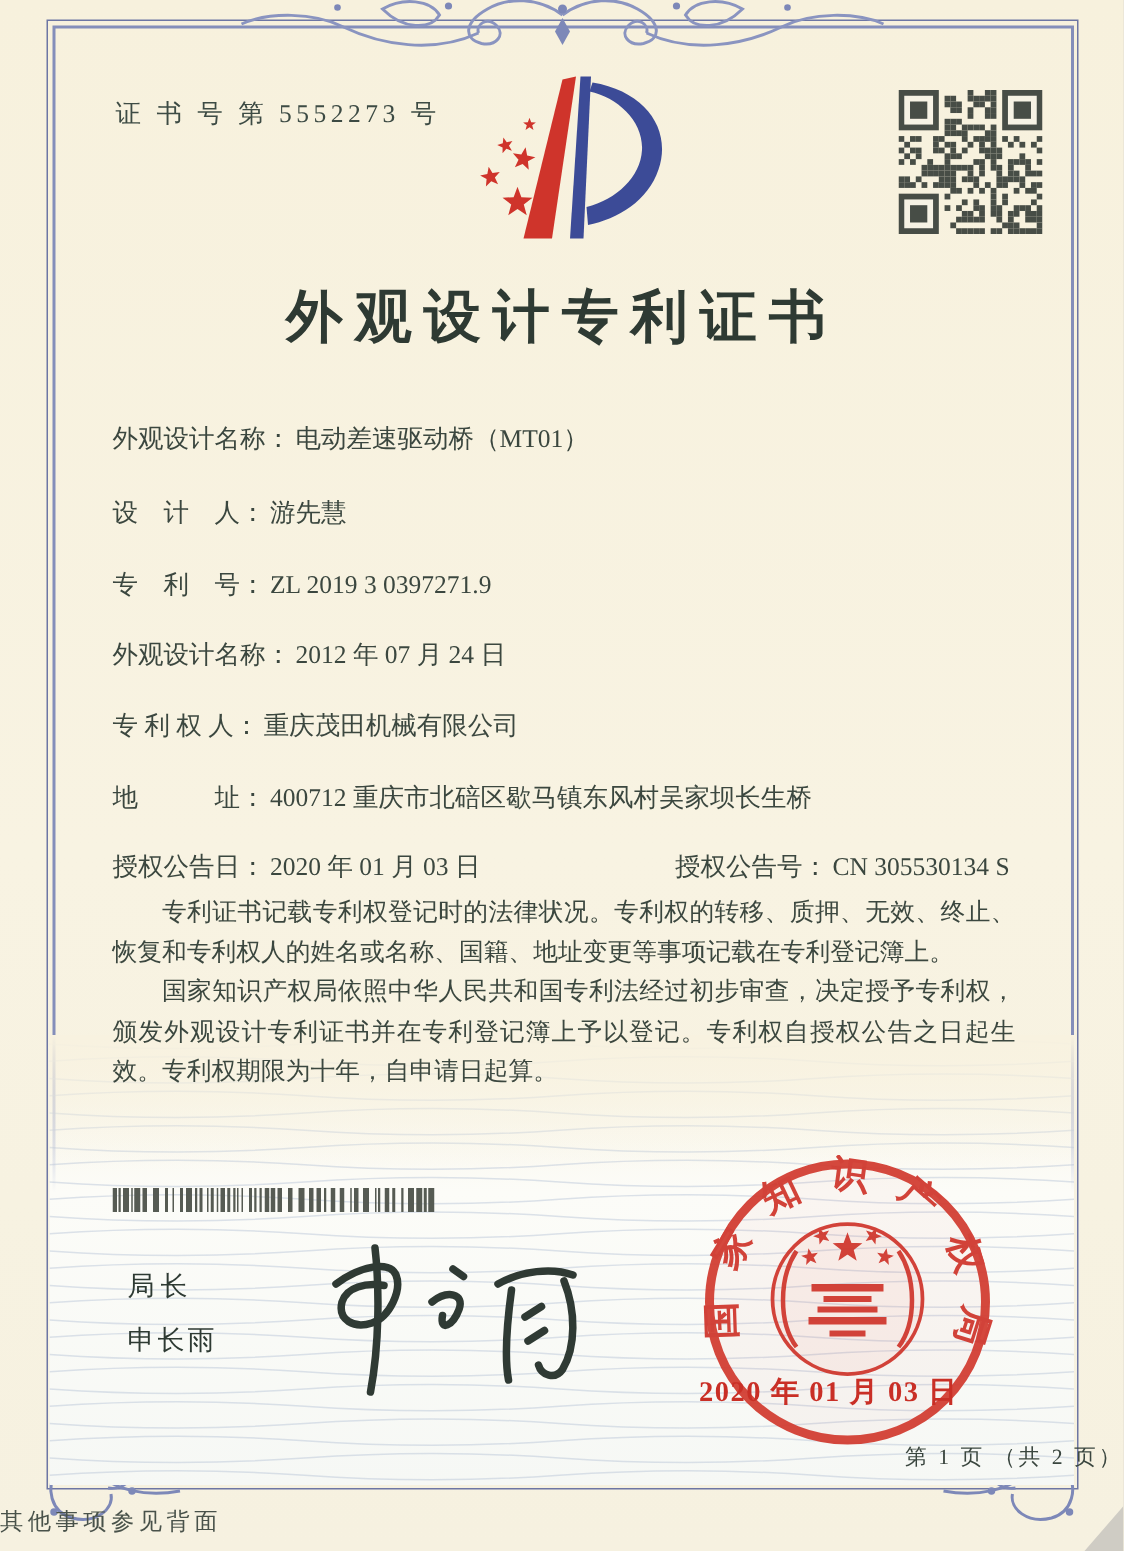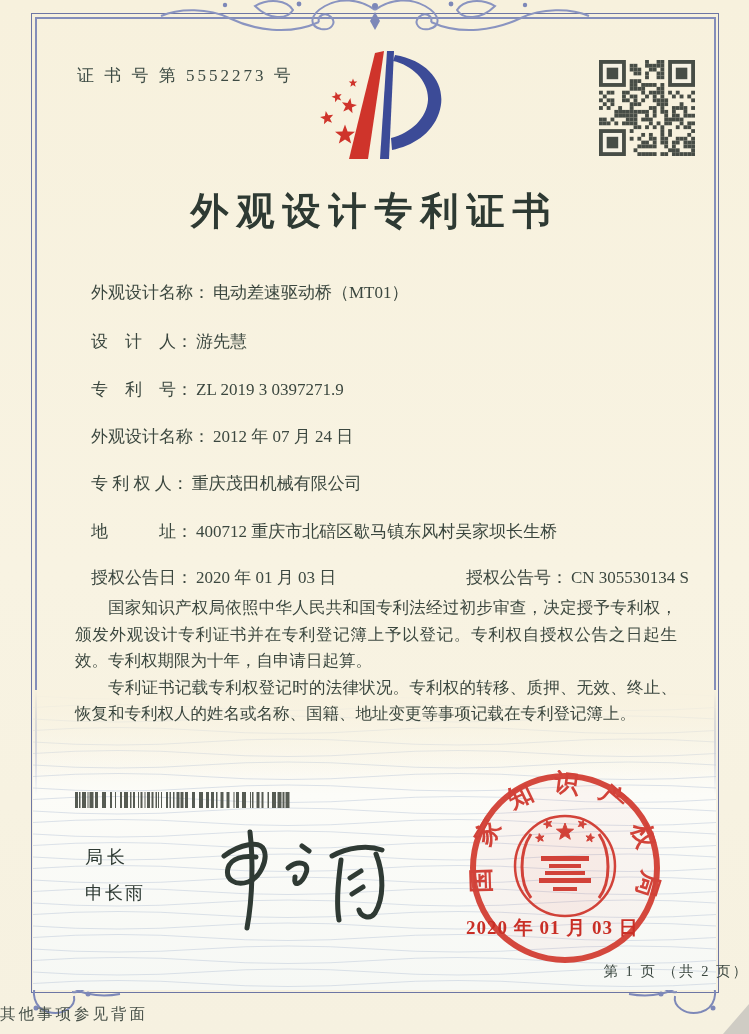--- a/index.html
+++ b/index.html
@@ -34,21 +34,21 @@
   }
   .cert-no{
     position:absolute; left:77px; top:64px; font-size:17px; letter-spacing:3px; color:#3d4b44;
   }
   .logo{position:absolute; left:295px; top:45px; width:150px; height:122px;}
   .qr{position:absolute; left:599px; top:60px; width:96px; height:96px;}
   .title{
     position:absolute; left:0; top:186px; width:100%; text-align:center;
     font-size:38px; font-weight:bold; letter-spacing:8px; color:#2e3a33;
   }
-  .field{position:absolute; left:75px; font-size:17px; white-space:nowrap; color:#3b473f;margin-left:16px;}
+  .field{position:absolute; left:75px; font-size:17px; white-space:nowrap; color:#3b473f;}
   .field .val{margin-left:3px;}
   .grant-pair{position:absolute; left:375px; top:0; white-space:nowrap;}
   .paras{
     position:absolute; left:75px; top:595px; width:602px;
     font-size:16.5px; line-height:26.5px; text-align:justify; color:#3b473f;
   }
   .paras p{margin:0; text-indent:2em;}
   .barcode{position:absolute; left:75px; top:792px; width:215px; height:16px;}
   .signer-role{position:absolute; left:85px; top:845px; font-size:18px; letter-spacing:4px;
     font-family:"Liberation Sans","DejaVu Sans",sans-serif; color:#2e3a33;}
@@ -423,22 +423,22 @@
     <span class="lbl">地　　　址：</span><span class="val">400712 重庆市北碚区歇马镇东风村吴家坝长生桥</span>
   </div>
   <div class="field" style="top:566px; right:60px;">
     <span class="lbl">授权公告日：</span><span class="val">2020 年 01 月 03 日</span>
     <span class="grant-pair">
       <span class="lbl">授权公告号：</span><span class="val">CN 305530134 S</span>
     </span>
   </div>
 
   <div class="paras">
+    <p>专利证书记载专利权登记时的法律状况。专利权的转移、质押、无效、终止、恢复和专利权人的姓名或名称、国籍、地址变更等事项记载在专利登记簿上。</p>
     <p>国家知识产权局依照中华人民共和国专利法经过初步审查，决定授予专利权，颁发外观设计专利证书并在专利登记簿上予以登记。专利权自授权公告之日起生效。专利权期限为十年，自申请日起算。</p>
-    <p>专利证书记载专利权登记时的法律状况。专利权的转移、质押、无效、终止、恢复和专利权人的姓名或名称、国籍、地址变更等事项记载在专利登记簿上。</p>
   </div>
 
   <svg class="barcode" id="barcode" viewBox="0 0 215 16" preserveAspectRatio="none">
       <rect x="0" y="0" width="3" height="16" fill="#565b53"></rect>
       <rect x="4" y="0" width="1.5" height="16" fill="#565b53"></rect>
       <rect x="7" y="0" width="4" height="16" fill="#565b53"></rect>
       <rect x="12.5" y="0" width="1" height="16" fill="#565b53"></rect>
       <rect x="14.5" y="0" width="4" height="16" fill="#565b53"></rect>
       <rect x="20" y="0" width="3" height="16" fill="#565b53"></rect>
       <rect x="27" y="0" width="4" height="16" fill="#565b53"></rect>

